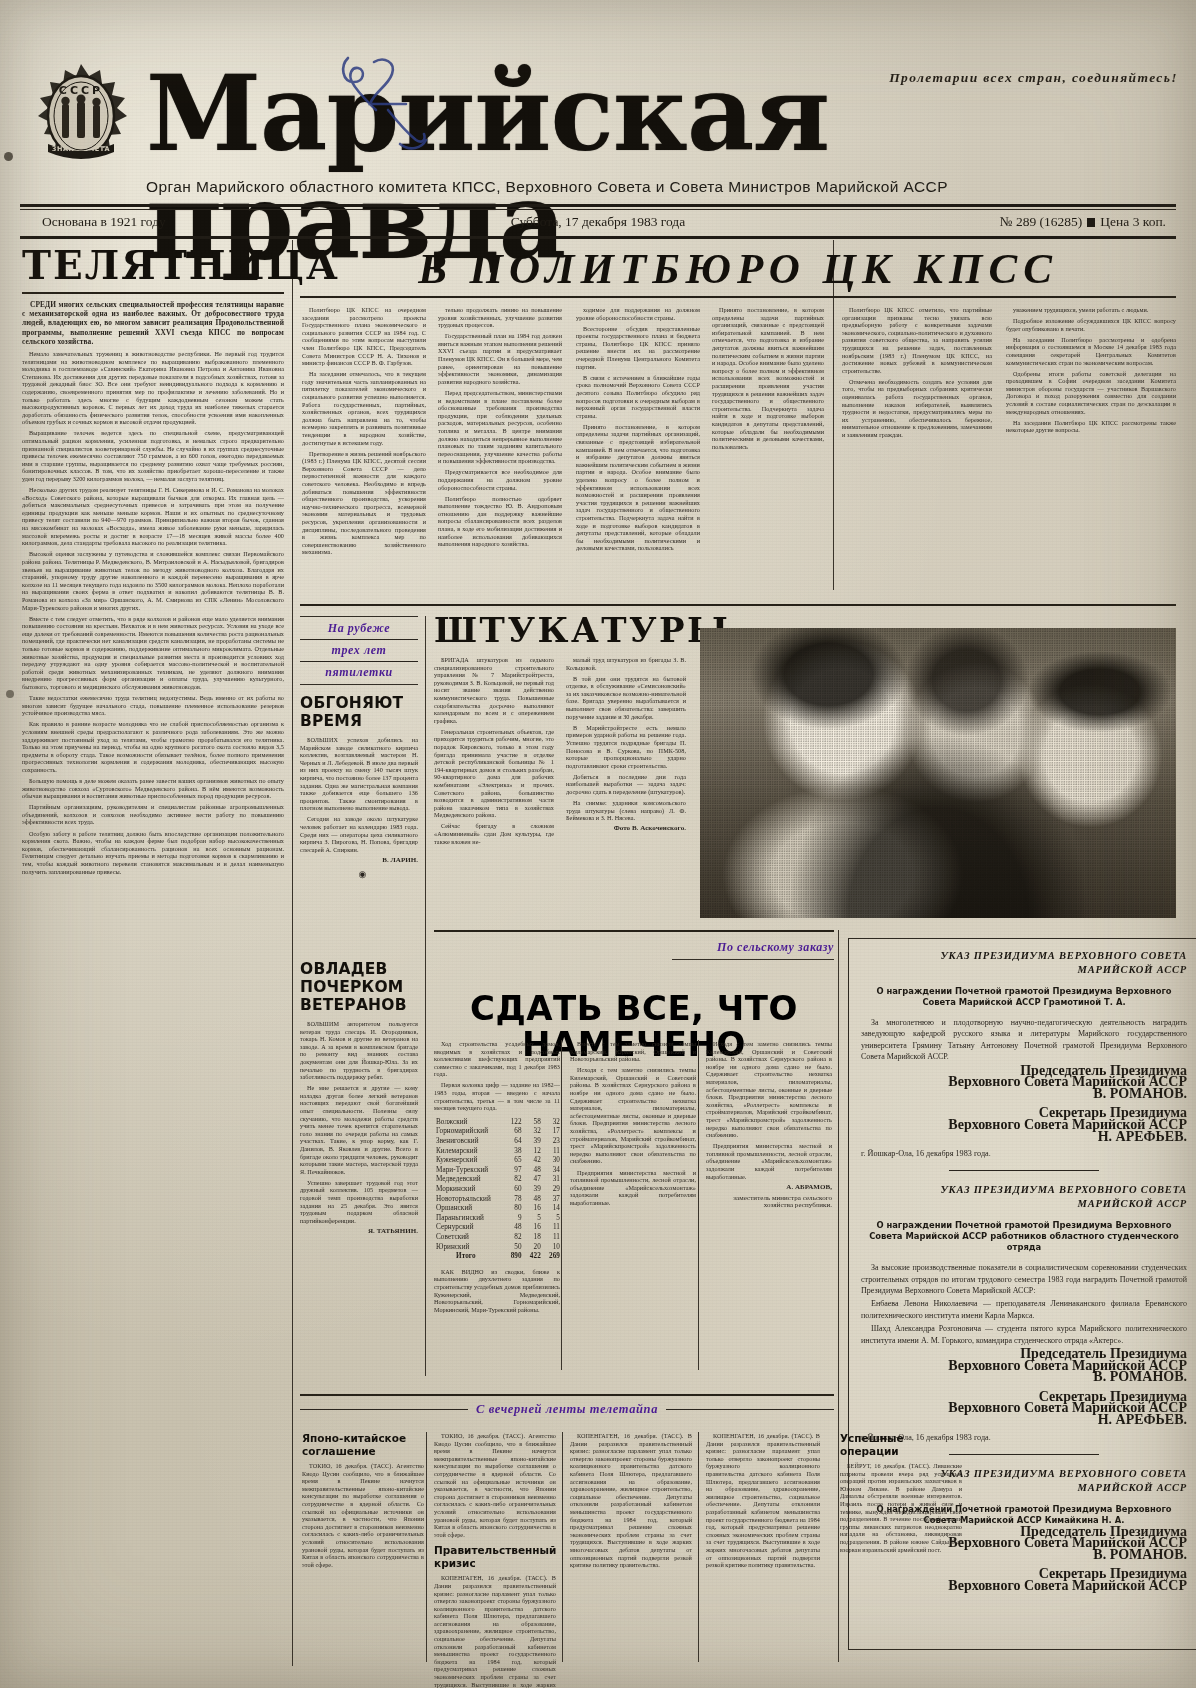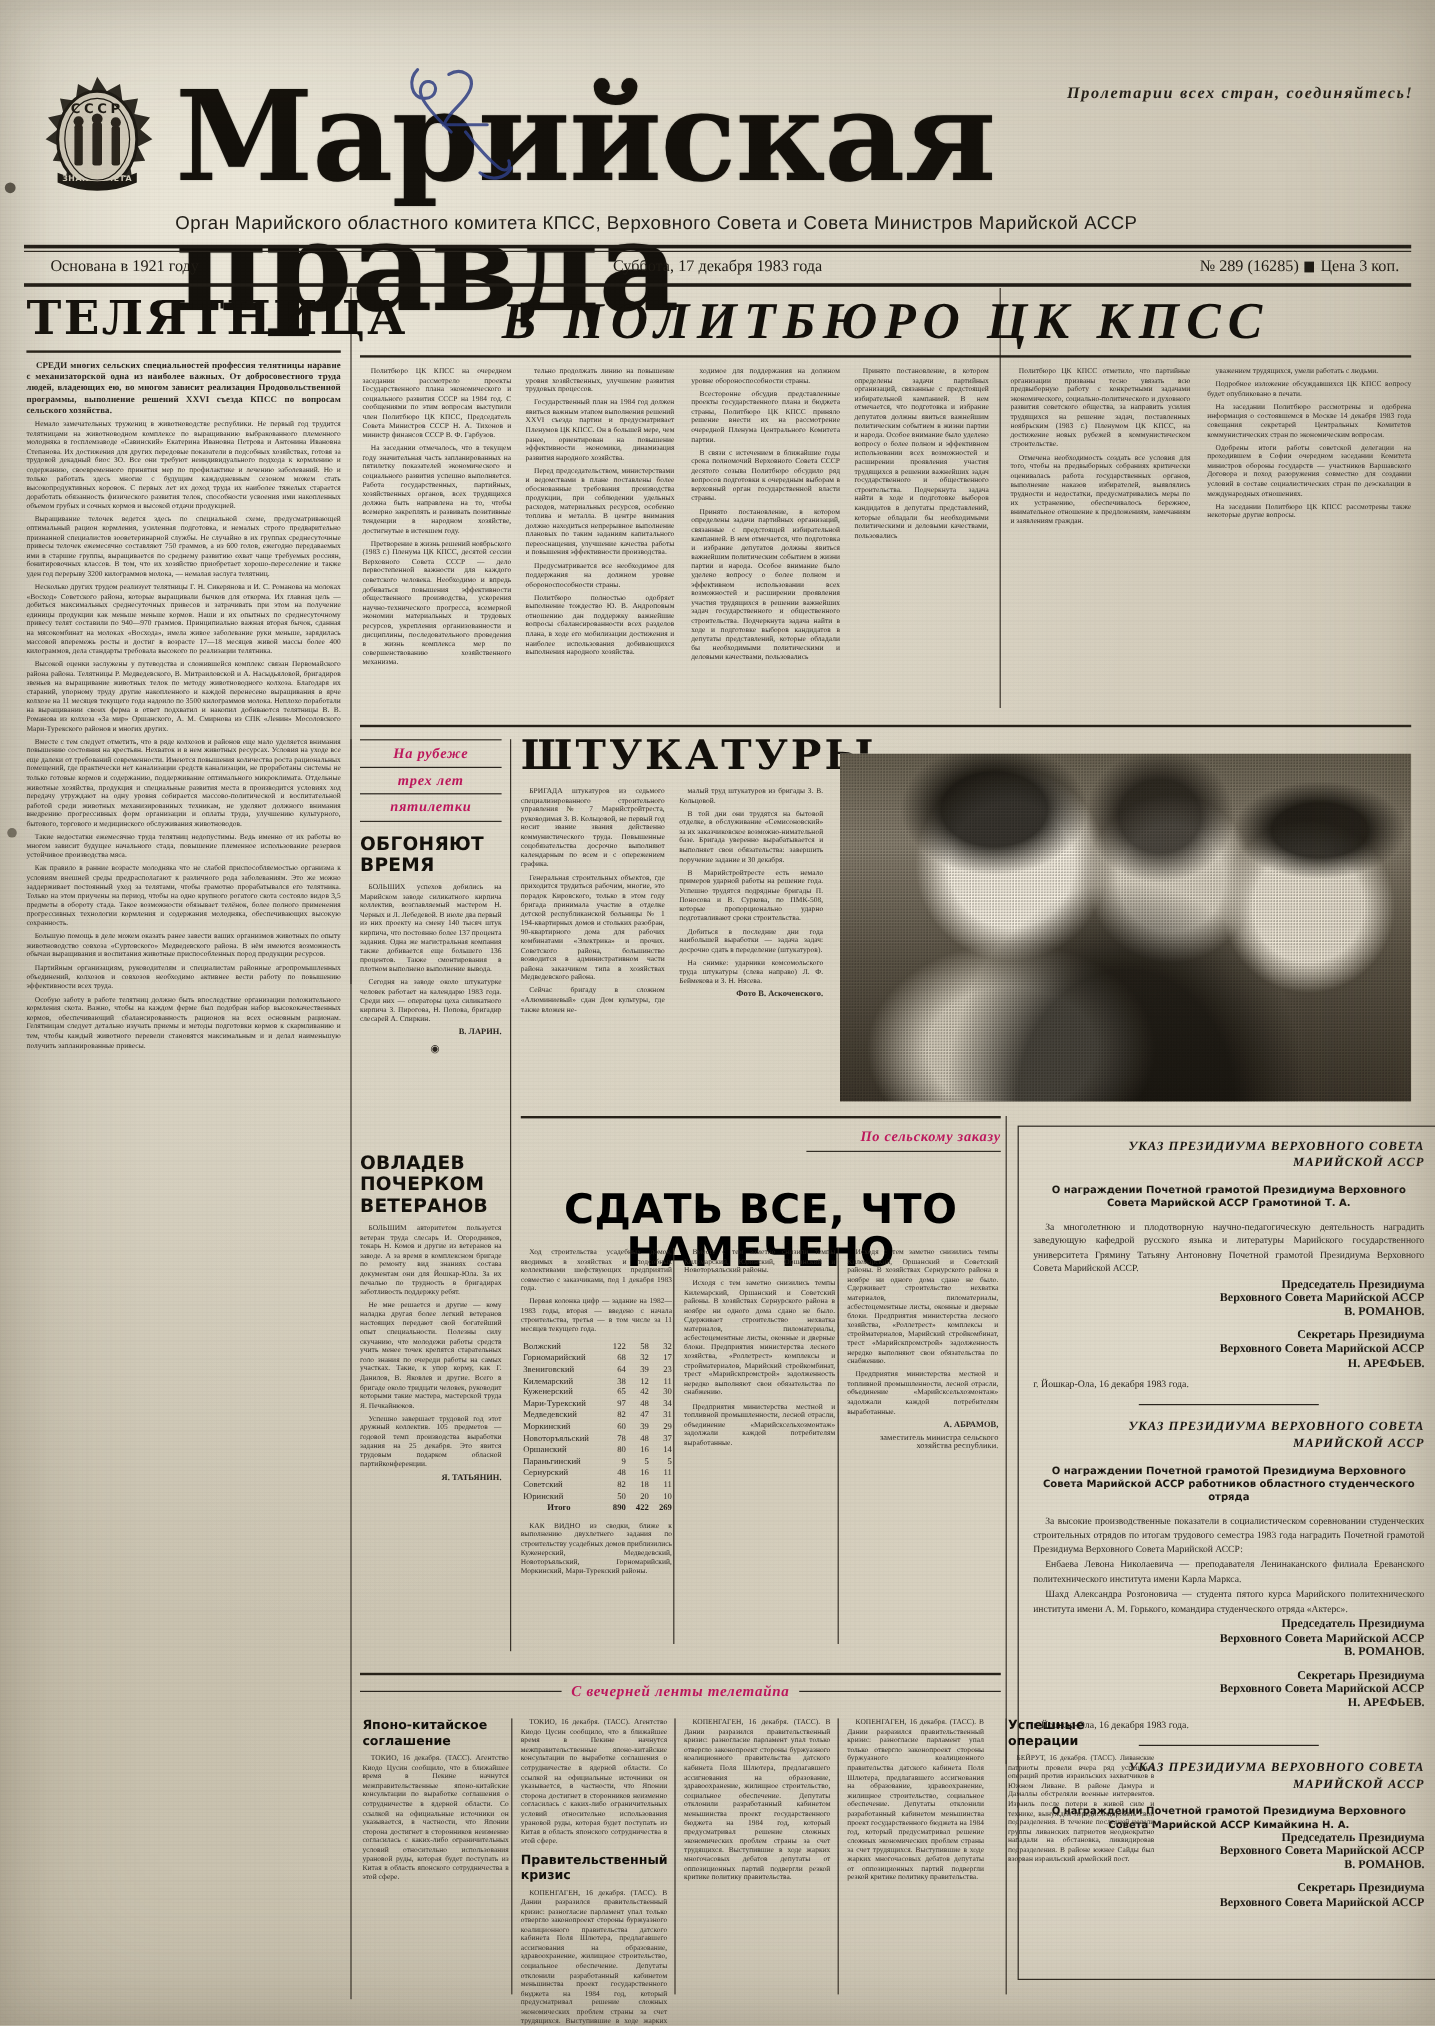--- a/index.html
+++ b/index.html
@@ -99,21 +99,21 @@
   .hl-sans{
     font-family:"DejaVu Sans","Liberation Sans",sans-serif;font-weight:700;
     font-size:15.5px;line-height:18px;color:#14110c;letter-spacing:.2px;
   }
   .hl-tele{
     font-family:"DejaVu Sans","Liberation Sans",sans-serif;font-weight:700;
     font-size:10.5px;line-height:13px;color:#14110c;
   }
   .rubric-ital{
     font-family:"Liberation Serif",serif;font-style:italic;font-weight:700;
-    font-size:12px;letter-spacing:.6px;text-align:center;color:#be185d;
+    font-size:12px;letter-spacing:.6px;text-align:center;color:#4c1d95;
   }
   .rubric-line{height:1px;background:#2a251e;margin:3px 0;}
 
   .vrule{position:absolute;width:1px;background:#3a342b;}
   .hrule{position:absolute;height:1px;background:#332e26;}
   .hrule2{position:absolute;height:2px;background:#272219;}
 
   
   .photo{
     position:absolute;overflow:hidden;
@@ -156,21 +156,21 @@
   .ukaz-sub{
     font-family:"DejaVu Sans","Liberation Sans",sans-serif;font-weight:700;
     font-size:8.4px;line-height:11px;text-align:center;margin-top:9px;color:#1d1913;
   }
   .ukaz-body{
     font-family:"Liberation Serif",serif;font-size:8px;line-height:11.4px;
     text-align:justify;margin-top:9px;color:#241f19;
   }
   .ukaz-body p{margin:0 0 2px 0;text-indent:10px;}
   .ukaz-sign{
-    font-family:"Liberation Serif",serif;font-weight:700;font-size:10px;line-height:11.6px;
+    font-family:"Liberation Serif",serif;font-weight:700;font-size:14px;line-height:11.6px;
     text-align:right;margin-top:0;color:#1d1913;
   }
   .ukaz-place{
     font-family:"Liberation Serif",serif;font-size:8.2px;margin-top:7px;color:#241f19;
   }
   .ukaz-div{height:1px;background:#2a251e;width:150px;margin:12px auto;}
 
   
   .tbl{font-family:"Liberation Serif",serif;font-size:7.2px;line-height:9.6px;color:#241f19;width:100%;border-collapse:collapse;}
   .tbl td{padding:0;white-space:nowrap;}

